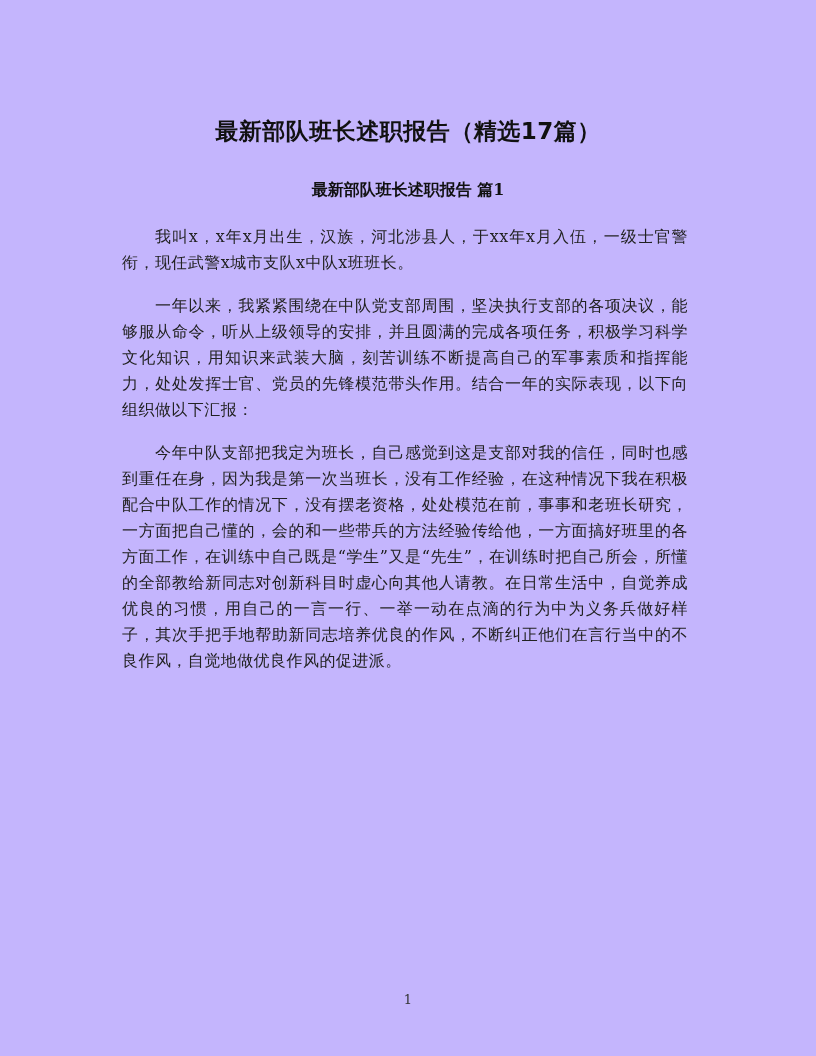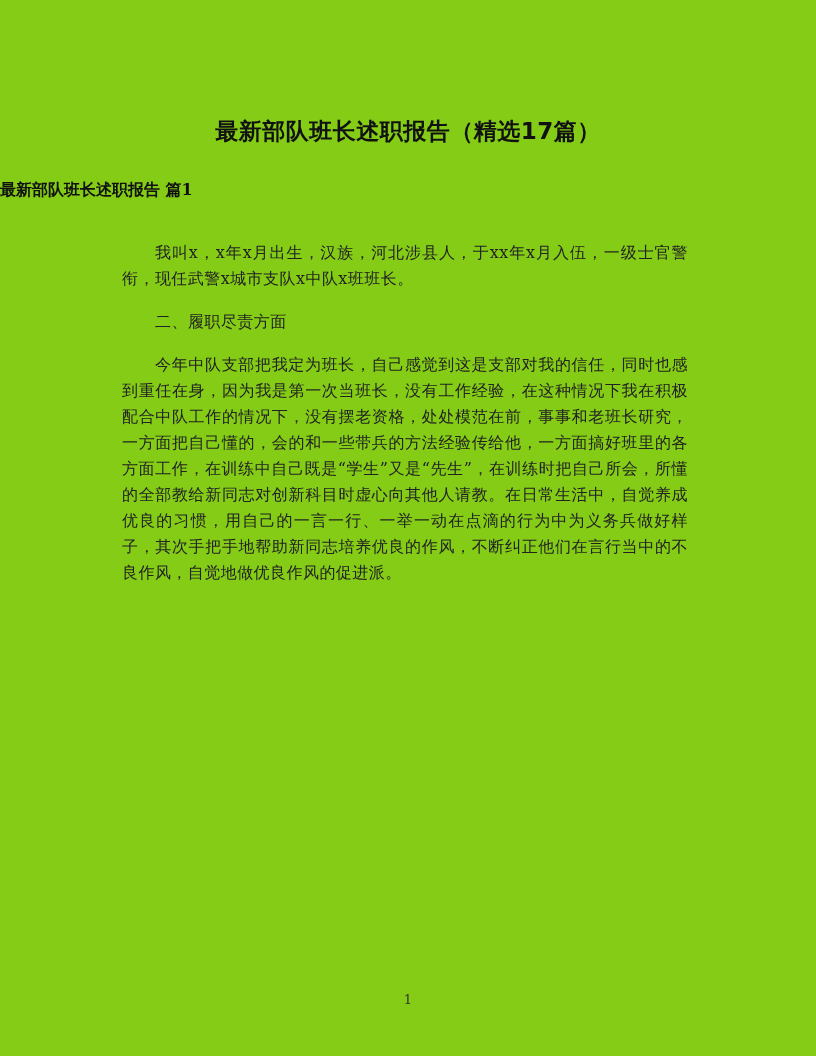--- a/index.html
+++ b/index.html
@@ -13,55 +13,56 @@
       position: relative;
       overflow: hidden;
       font-family: "DejaVu Serif", "Liberation Serif", serif;
       color: #1a1a1a;
     }
     .page {
       position: absolute;
       left: 0; top: 0;
       width: 816px;
       height: 1056px;
-      background: #84cc16;
+      background: #c4b5fd;
     }
     .title {
       position: absolute;
       left: 0; right: 0;
       top: 116px;
       text-align: center;
       font-family: "DejaVu Sans", "Liberation Sans", sans-serif;
       font-weight: bold;
       font-size: 23px;
       letter-spacing: 0.5px;
       color: #111;
     }
     .subtitle {
       position: absolute;
       left: 0; right: 0;
       top: 180px;
+      text-align: center;
       font-family: "DejaVu Serif", "Liberation Serif", serif;
       font-weight: bold;
       font-size: 16px;
       color: #111;
     }
     .body {
       position: absolute;
       left: 122px;
       width: 566px;
       top: 224px;
       font-size: 16px;
       line-height: 26px;
       letter-spacing: 0.45px;
       text-align: justify;
       color: #222;
     }
     .para {
-      margin: 16px 0 17px 0;
+      margin: 0 0 17px 0;
       text-indent: 33px;
     }
     .heading {
       margin: 0 0 17px 0;
       text-indent: 33px;
     }
     .page-number {
       position: absolute;
       left: 0; right: 0;
       top: 992px;
@@ -72,18 +73,18 @@
   </style>
 </head>
 <body>
 
 <div class="page">
   <div class="title">最新部队班长述职报告（精选17篇）</div>
   <div class="subtitle">最新部队班长述职报告 篇1</div>
 
   <div class="body">
     <p class="para">我叫x，x年x月出生，汉族，河北涉县人，于xx年x月入伍，一级士官警衔，现任武警x城市支队x中队x班班长。</p>
-    <p class="heading">二、履职尽责方面</p>
+    <p class="para">一年以来，我紧紧围绕在中队党支部周围，坚决执行支部的各项决议，能够服从命令，听从上级领导的安排，并且圆满的完成各项任务，积极学习科学文化知识，用知识来武装大脑，刻苦训练不断提高自己的军事素质和指挥能力，处处发挥士官、党员的先锋模范带头作用。结合一年的实际表现，以下向组织做以下汇报：</p>
     <p class="para">今年中队支部把我定为班长，自己感觉到这是支部对我的信任，同时也感到重任在身，因为我是第一次当班长，没有工作经验，在这种情况下我在积极配合中队工作的情况下，没有摆老资格，处处模范在前，事事和老班长研究，一方面把自己懂的，会的和一些带兵的方法经验传给他，一方面搞好班里的各方面工作，在训练中自己既是“学生”又是“先生”，在训练时把自己所会，所懂的全部教给新同志对创新科目时虚心向其他人请教。在日常生活中，自觉养成优良的习惯，用自己的一言一行、一举一动在点滴的行为中为义务兵做好样子，其次手把手地帮助新同志培养优良的作风，不断纠正他们在言行当中的不良作风，自觉地做优良作风的促进派。</p>
   </div>
 
   <div class="page-number">1</div>
 </div>
 
 </body></html>

